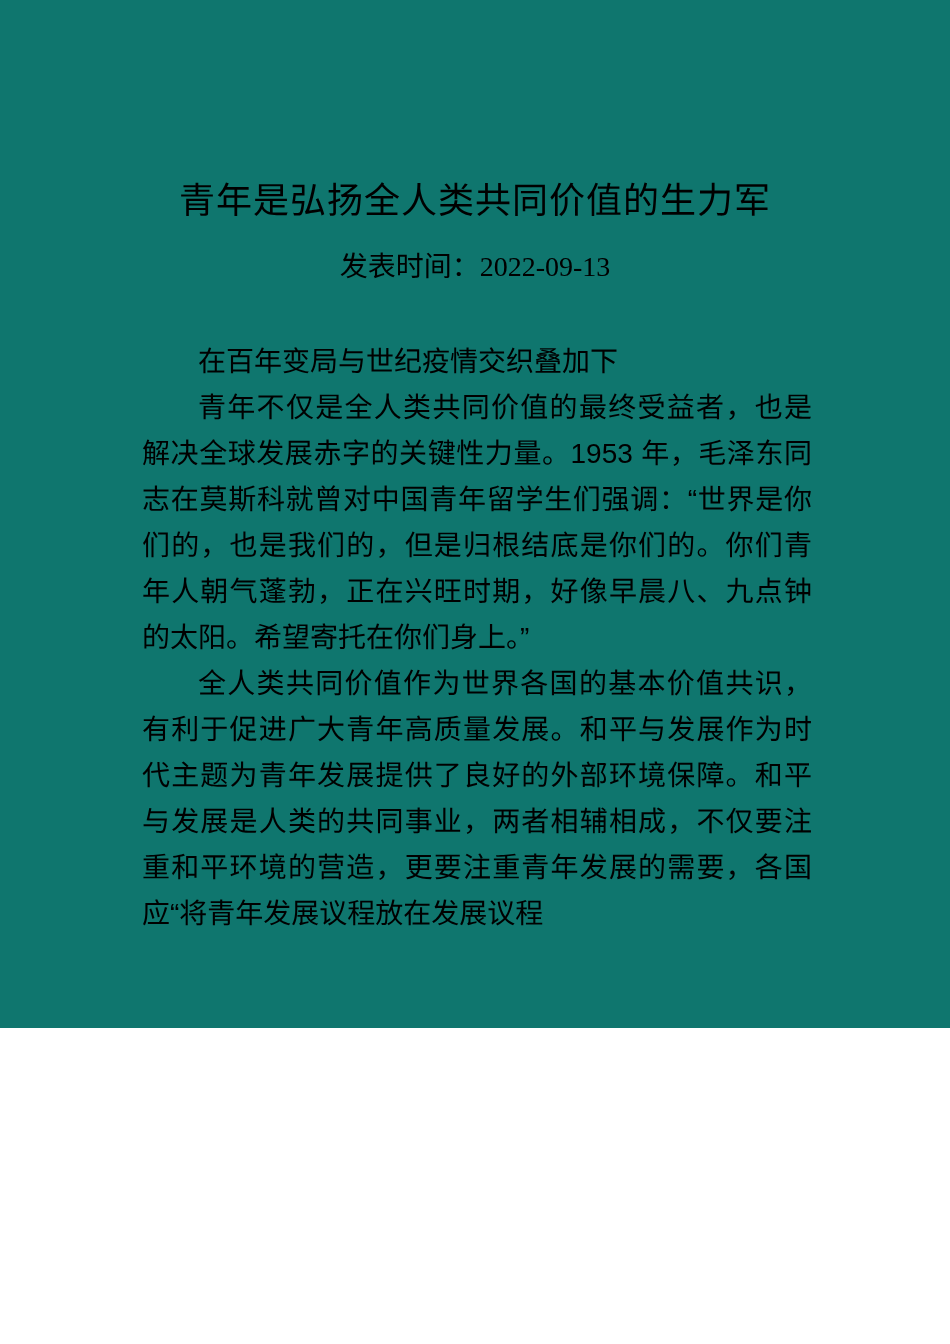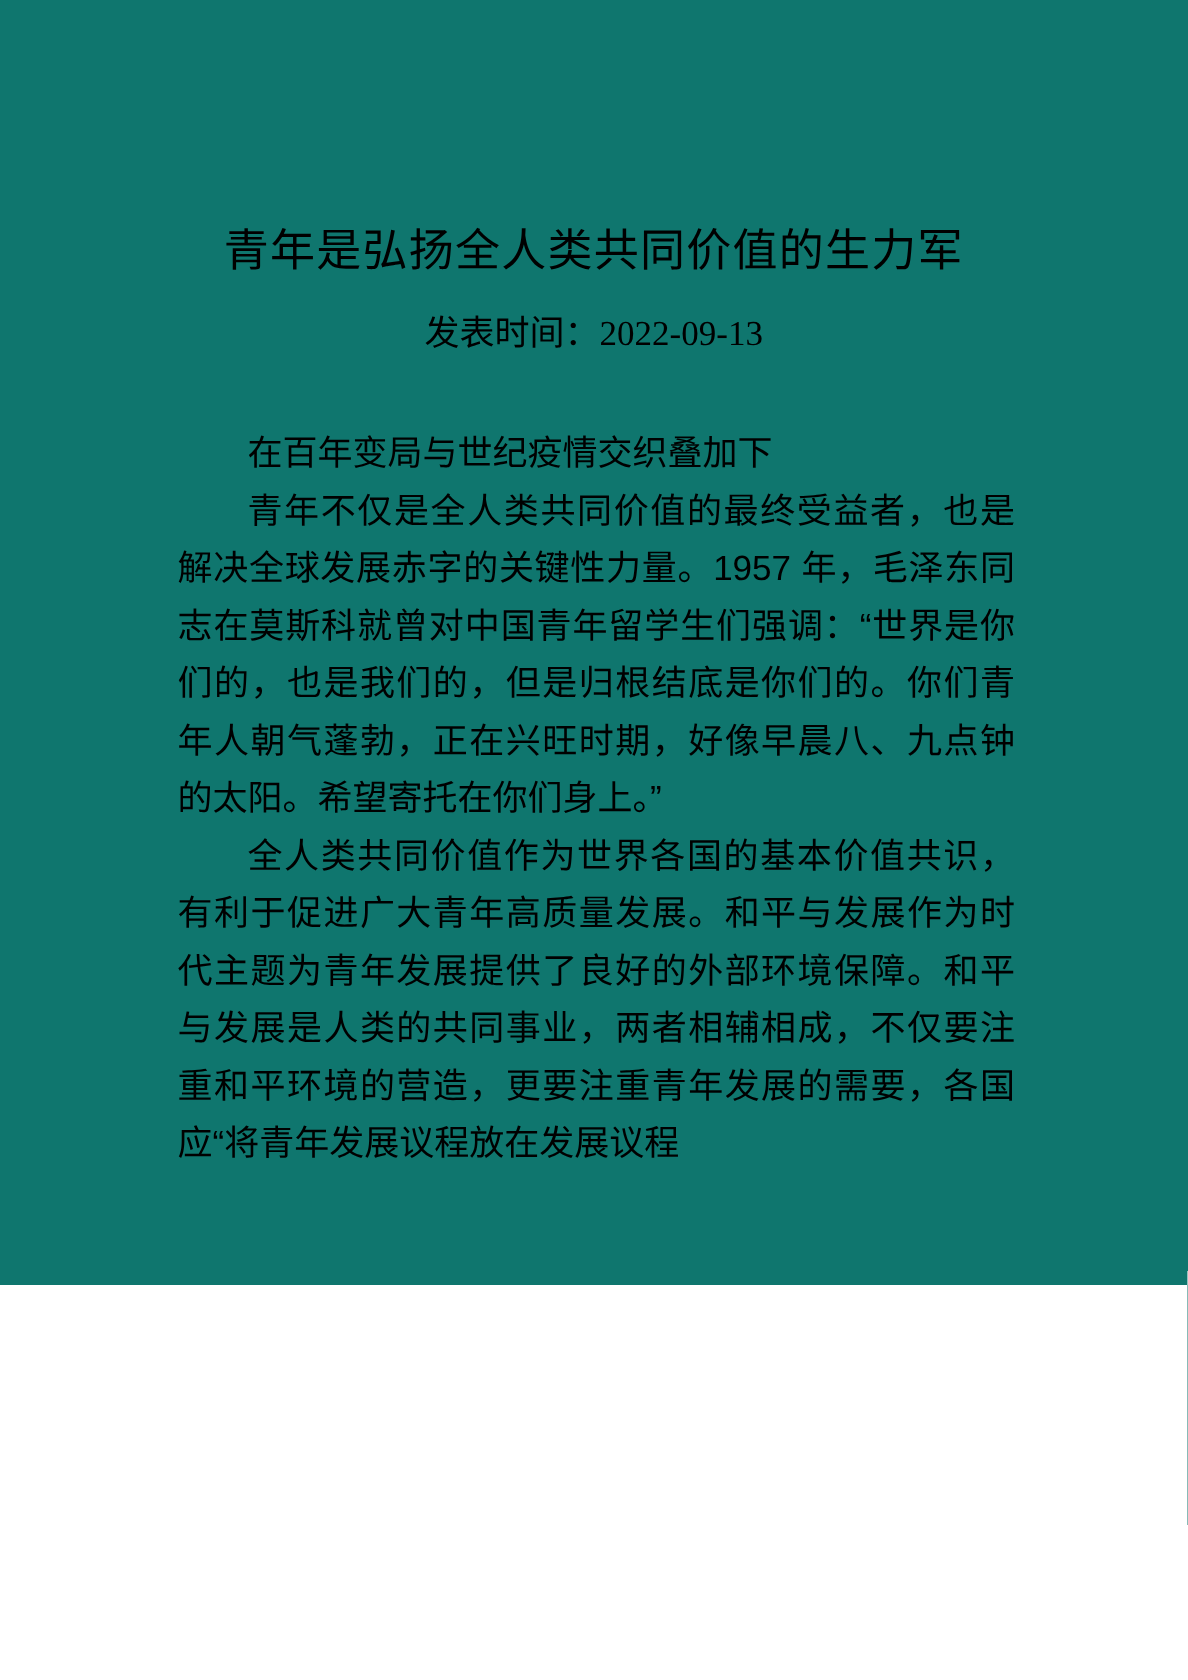--- a/index.html
+++ b/index.html
@@ -58,17 +58,17 @@
 <div class="page">
 
   <h1 class="doc-title">青年是弘扬全人类共同价值的生力军</h1>
 
   <div class="pubdate">
     <span class="pubdate-label">发表时间：</span><span class="pubdate-value">2022-09-13</span>
   </div>
 
   <div class="content">
     <p class="para">在百年变局与世纪疫情交织叠加下</p>
-    <p class="para">青年不仅是全人类共同价值的最终受益者，也是解决全球发展赤字的关键性力量。1957 年，毛泽东同志在莫斯科就曾对中国青年留学生们强调：“世界是你们的，也是我们的，但是归根结底是你们的。你们青年人朝气蓬勃，正在兴旺时期，好像早晨八、九点钟的太阳。希望寄托在你们身上。”</p>
+    <p class="para">青年不仅是全人类共同价值的最终受益者，也是解决全球发展赤字的关键性力量。1953 年，毛泽东同志在莫斯科就曾对中国青年留学生们强调：“世界是你们的，也是我们的，但是归根结底是你们的。你们青年人朝气蓬勃，正在兴旺时期，好像早晨八、九点钟的太阳。希望寄托在你们身上。”</p>
     <p class="para">全人类共同价值作为世界各国的基本价值共识，有利于促进广大青年高质量发展。和平与发展作为时代主题为青年发展提供了良好的外部环境保障。和平与发展是人类的共同事业，两者相辅相成，不仅要注重和平环境的营造，更要注重青年发展的需要，各国应“将青年发展议程放在发展议程</p>
   </div>
 
 </div>
 
 </body></html>

